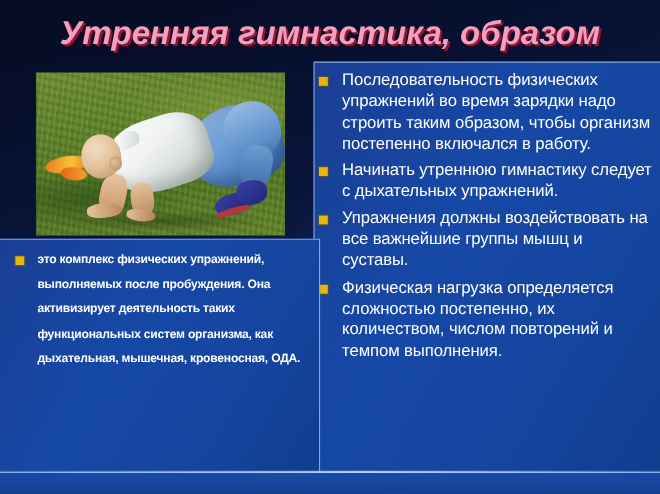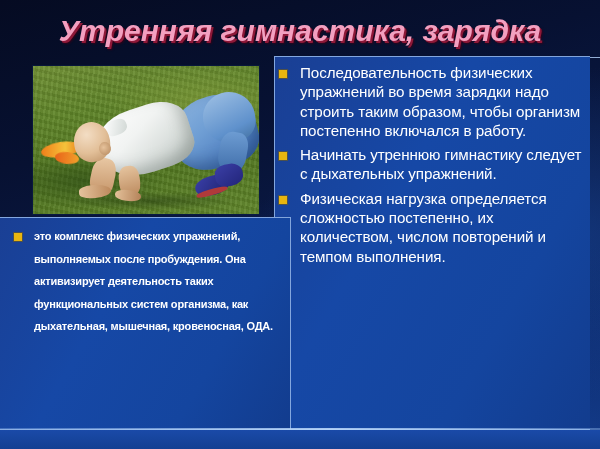--- a/index.html
+++ b/index.html
@@ -171,21 +171,21 @@
     border-radius: 50%;
   }
 
   
   .panel {
     position: absolute;
     background: linear-gradient(120deg, #1a3f94 0%, #1648a6 38%, #14459f 72%, #123c8e 100%);
     border: 1px solid rgba(168,200,244,0.75);
   }
   .panel-right {
-    left: 274px; top: 56px; width: 315px; height: 372px;
+    left: 285px; top: 56px; width: 315px; height: 372px;
     border-right: none;
   }
   .panel-left {
     left: -2px; top: 217px; width: 292px; height: 211px;
     border-left: none;
   }
 
   .bullets { list-style: none; margin: 0; padding: 0; }
   .bullet {
     position: relative;
@@ -232,21 +232,21 @@
     position: absolute;
     left: 0; top: 430px; width: 600px; height: 19px;
     background: linear-gradient(to bottom, #1a4aa8, #133f92);
   }
 </style>
 </head>
 <body>
 
 <div id="slide">
 
-  <div class="title">Утренняя гимнастика, зарядка</div>
+  <div class="title">Утренняя гимнастика, образом</div>
   <div class="title-rule"></div>
 
   <div class="photo">
     <div class="grass"></div>
     <div class="toy toy-a"></div>
     <div class="toy toy-b"></div>
     <div class="toy toy-c"></div>
     <div class="toy toy-d"></div>
     <div class="toy toy-e"></div>
     <div class="toy toy-f"></div>
@@ -274,20 +274,24 @@
       <li class="bullet">
         <span class="marker"></span>
         <span class="btext">Последовательность физических упражнений во время зарядки надо строить таким образом, чтобы организм постепенно включался в работу.</span>
       </li>
       <li class="bullet">
         <span class="marker"></span>
         <span class="btext">Начинать утреннюю гимнастику следует с дыхательных упражнений.</span>
       </li>
       <li class="bullet">
         <span class="marker"></span>
+        <span class="btext">Упражнения должны воздействовать на все важнейшие группы мышц и суставы.</span>
+      </li>
+      <li class="bullet">
+        <span class="marker"></span>
         <span class="btext">Физическая нагрузка определяется сложностью постепенно, их количеством, числом повторений и темпом выполнения.</span>
       </li>
     </ul>
   </div>
 
   <div class="panel panel-left">
     <ul class="bullets">
       <li class="bullet">
         <span class="marker"></span>
         <span class="btext">это комплекс физических упражнений, выполняемых после пробуждения. Она активизирует деятельность таких функциональных систем организма, как дыхательная, мышечная, кровеносная, ОДА.</span>

